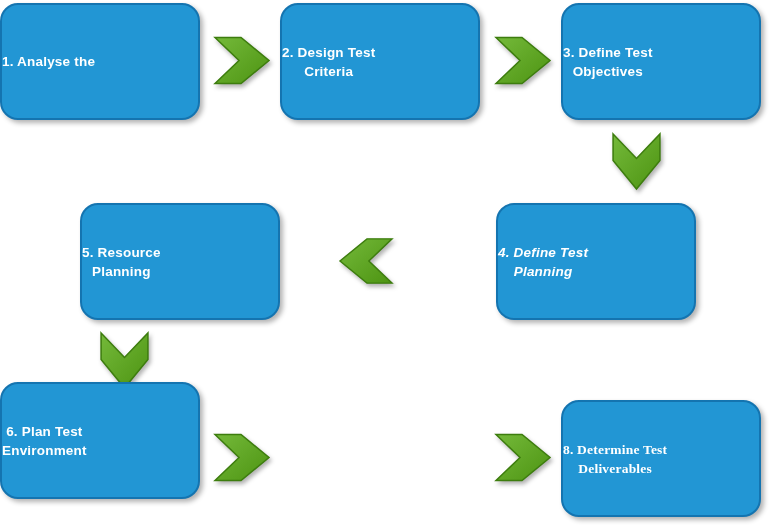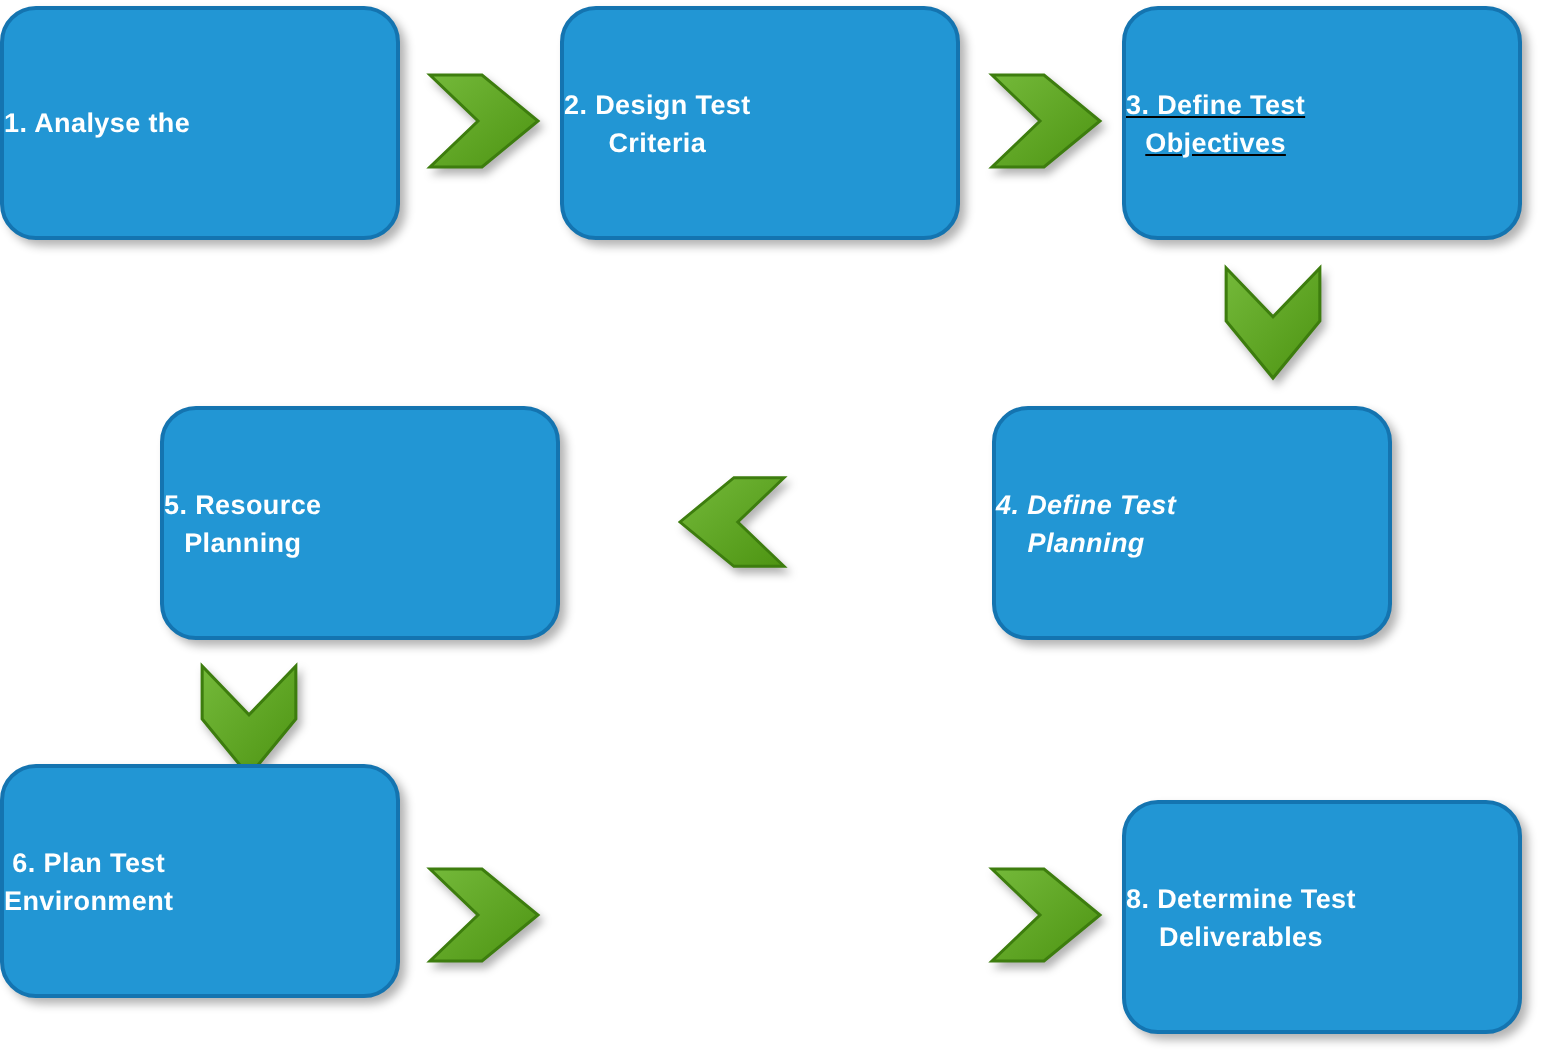--- a/index.html
+++ b/index.html
@@ -31,26 +31,26 @@
   }
   .line{display:block;}
   .arrow{position:absolute;overflow:visible;filter:drop-shadow(2px 3px 2px rgba(0,0,0,0.30));}
   .arrow polygon{fill:url(#arrowGrad);stroke:var(--arrow-border);stroke-width:1.5;stroke-linejoin:miter;}
   .g1{stop-color:var(--arrow-fill-light);}
   .g2{stop-color:var(--arrow-fill-dark);}
 
   
   .p-s1{left:0px;top:3px;}
   .p-s2{left:280px;top:3px;}
-  .p-s3{left:561px;top:3px;text-decoration:underline;}
+  .p-s3{left:561px;top:3px;}
   .p-s4{left:496px;top:203px;font-style:italic;}
   .p-s5{left:80px;top:203px;}
   .p-s6{left:0px;top:382px;}
   .p-s7{left:280px;top:400px;}
-  .p-s8{left:561px;top:400px;}
+  .p-s8{left:561px;top:400px;font-family:Liberation Serif, serif;}
 
   
   .p-a12{left:215px;top:37px;width:54px;height:47px;}
   .p-a23{left:496px;top:37px;width:54px;height:47px;}
   .p-a34{left:613px;top:134px;width:47px;height:55px;}
   .p-a45{left:340px;top:238px;width:52px;height:46px;}
   .p-a56{left:101px;top:333px;width:47px;height:55px;}
   .p-a67{left:215px;top:434px;width:54px;height:47px;}
   .p-a78{left:496px;top:434px;width:54px;height:47px;}
 </style>

